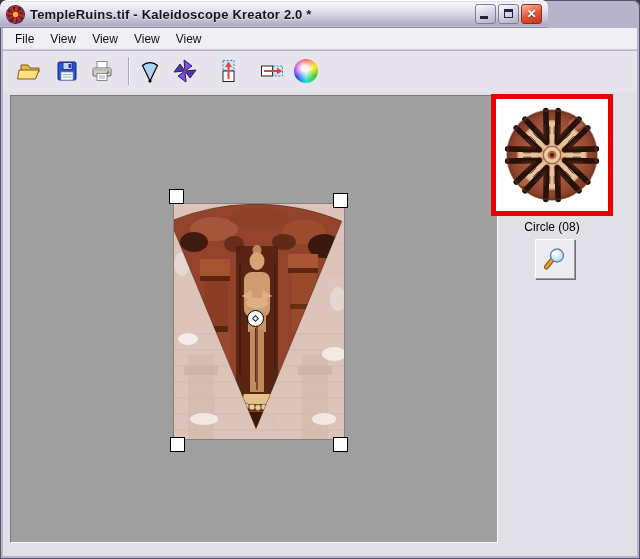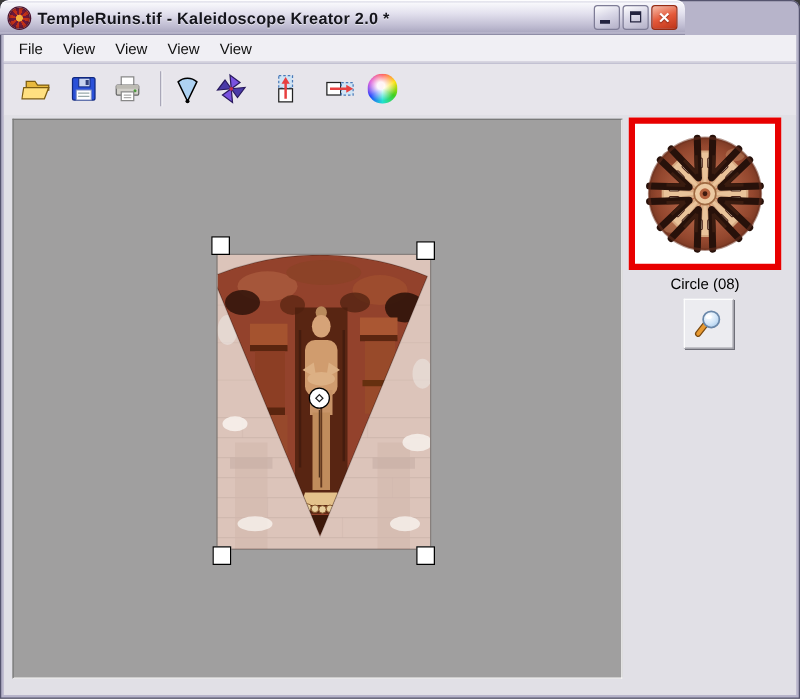--- a/index.html
+++ b/index.html
@@ -43,21 +43,21 @@
     border-top:1px solid #7a7a7a;border-left:1px solid #7a7a7a;border-right:1px solid #fafafa;border-bottom:1px solid #fafafa;}
   .photo{position:absolute;left:163px;top:108px;width:170px;height:235px;}
   .photo svg{display:block;outline:1px solid rgba(60,30,20,.25);}
   .handle{position:absolute;width:13px;height:13px;background:#fff;border:1px solid #000;box-sizing:content-box;}
   .h-tl{left:-5px;top:-15px;} .h-tr{left:159px;top:-11px;} .h-bl{left:-4px;top:233px;} .h-br{left:159px;top:233px;}
   .center-handle{position:absolute;left:73px;top:106px;width:17px;height:17px;border-radius:50%;
     background:#fff;border:1px solid #000;box-sizing:border-box;display:flex;align-items:center;justify-content:center;}
   .center-handle .diamond{width:5px;height:5px;border:1px solid #222;transform:rotate(45deg);box-sizing:border-box;}
   .plumb{position:absolute;left:81px;top:124px;width:1px;height:54px;background:rgba(40,18,8,.75);}
   
-  .panel{position:absolute;left:493px;top:0;width:139px;height:464px;}
+  .panel{position:absolute;left:481px;top:0;width:139px;height:464px;}
   .thumb{position:absolute;left:7px;top:2px;width:112px;height:112px;border:5px solid #e80000;background:#fff;
     display:flex;align-items:center;justify-content:center;}
   .preset-label{position:absolute;left:0px;top:128px;width:136px;text-align:center;font-size:12px;color:#000;}
   .zoom-btn{position:absolute;left:51px;top:147px;width:40px;height:40px;background:#ececf0;box-sizing:border-box;
     border:1px solid #9a9aa2;border-top-color:#fdfdfd;border-left-color:#fdfdfd;
     box-shadow:1px 1px 0 #6f6f78;display:flex;align-items:center;justify-content:center;}
 </style>
 </head>
 <body>
 

